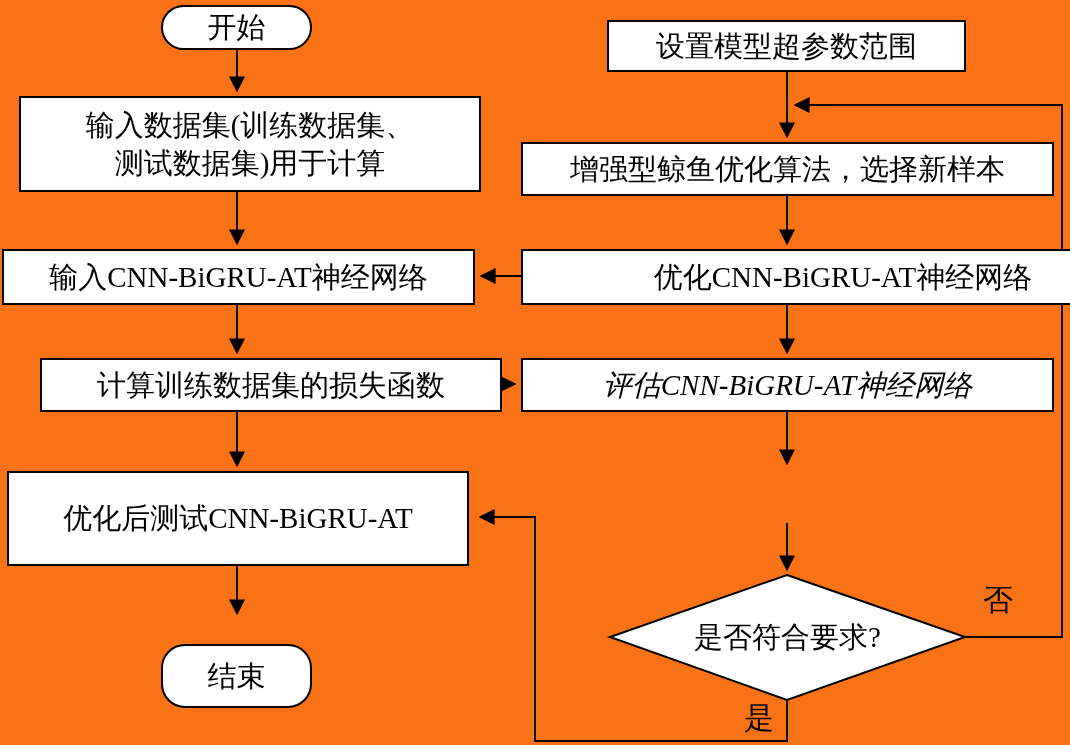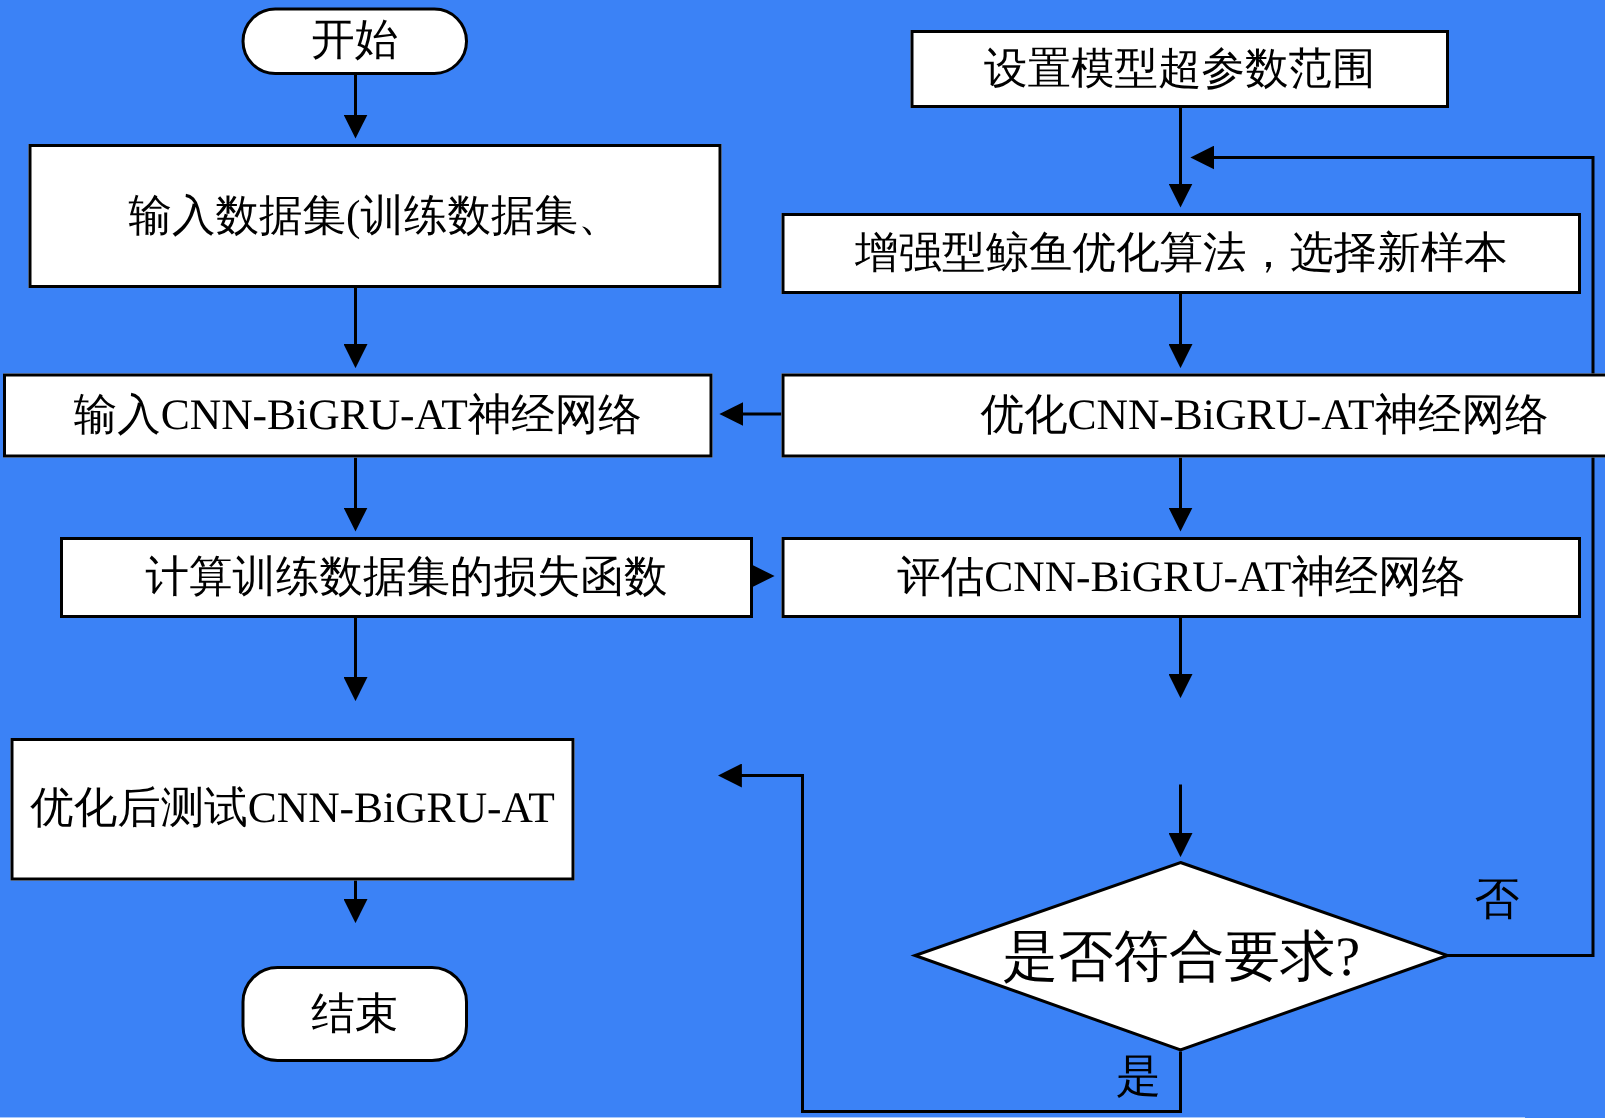--- a/index.html
+++ b/index.html
@@ -1,20 +1,20 @@
 <!DOCTYPE html>
 <html><head>
 <meta charset="utf-8">
 <style>
   html, body { margin: 0; padding: 0; background: #ffffff; }
   .canvas {
     position: relative;
     width: 1070px;
     height: 745px;
-    background: #3b82f6;
+    background: #f97316;
     font-family: "Liberation Serif", "DejaVu Serif", serif;
     color: #000;
     overflow: hidden;
   }
   svg.wires {
     position: absolute;
     left: 0; top: 0;
     width: 1070px; height: 745px;
   }
   .node {
@@ -31,21 +31,21 @@
     line-height: 1.32;
     white-space: nowrap;
   }
   .stadium { border-radius: 24px; }
   .overlay-text {
     position: absolute;
     display: flex;
     align-items: center;
     justify-content: center;
     text-align: center;
-    font-size: 37px;
+    font-size: 29px;
     white-space: nowrap;
   }
   .lbl {
     position: absolute;
     font-size: 30px;
     line-height: 1;
   }
 </style>
 </head>
 <body>
@@ -80,51 +80,52 @@
 
     <path d="M787,701 V741 H535 V517 H481" stroke="#000" stroke-width="2" fill="none" marker-end="url(#arrow)"></path>
   </svg>
 
   <div class="node stadium" style="left:161px; top:5px; width:151px; height:45px;">
     <span>开始</span>
   </div>
 
   <div class="node" style="left:7px; top:96px; width:462px; height:96px;margin-left:12px;">
     <span>输入数据集(训练数据集、</span>
+    <span>测试数据集)用于计算</span>
   </div>
 
   <div class="node" style="left:2px; top:249px; width:473px; height:56px;justify-content:center;">
     <span>输入CNN-BiGRU-AT神经网络</span>
   </div>
 
   <div class="node" style="left:7px; top:358px; width:462px; height:54px;margin-left:33px;">
     <span>计算训练数据集的损失函数</span>
   </div>
 
-  <div class="node" style="left:7px; top:471px; width:376px; height:95px;margin-top:21px;">
+  <div class="node" style="left:7px; top:471px; width:462px; height:95px;">
     <span>优化后测试CNN-BiGRU-AT</span>
   </div>
 
   <div class="node stadium" style="left:161px; top:644px; width:151px; height:64px;">
     <span>结束</span>
   </div>
 
   <div class="node" style="left:607px; top:20px; width:359px; height:52px;">
     <span>设置模型超参数范围</span>
   </div>
 
   <div class="node" style="left:521px; top:142px; width:533px; height:54px;">
     <span>增强型鲸鱼优化算法，选择新样本</span>
   </div>
 
   <div class="node" style="left:521px; top:249px; width:644px; height:56px;">
     <span>优化CNN-BiGRU-AT神经网络</span>
   </div>
 
-  <div class="node" style="left:521px; top:358px; width:533px; height:54px;">
+  <div class="node" style="left:521px; top:358px; width:533px; height:54px;font-style:italic;">
     <span>评估CNN-BiGRU-AT神经网络</span>
   </div>
 
 
   <div class="overlay-text" style="left:610px; top:575px; width:355px; height:125px;">
     <span>是否符合要求?</span>
   </div>
 
   <div class="lbl" style="left:983px; top:585px;">否</div>
   <div class="lbl" style="left:744px; top:703px;">是</div>

